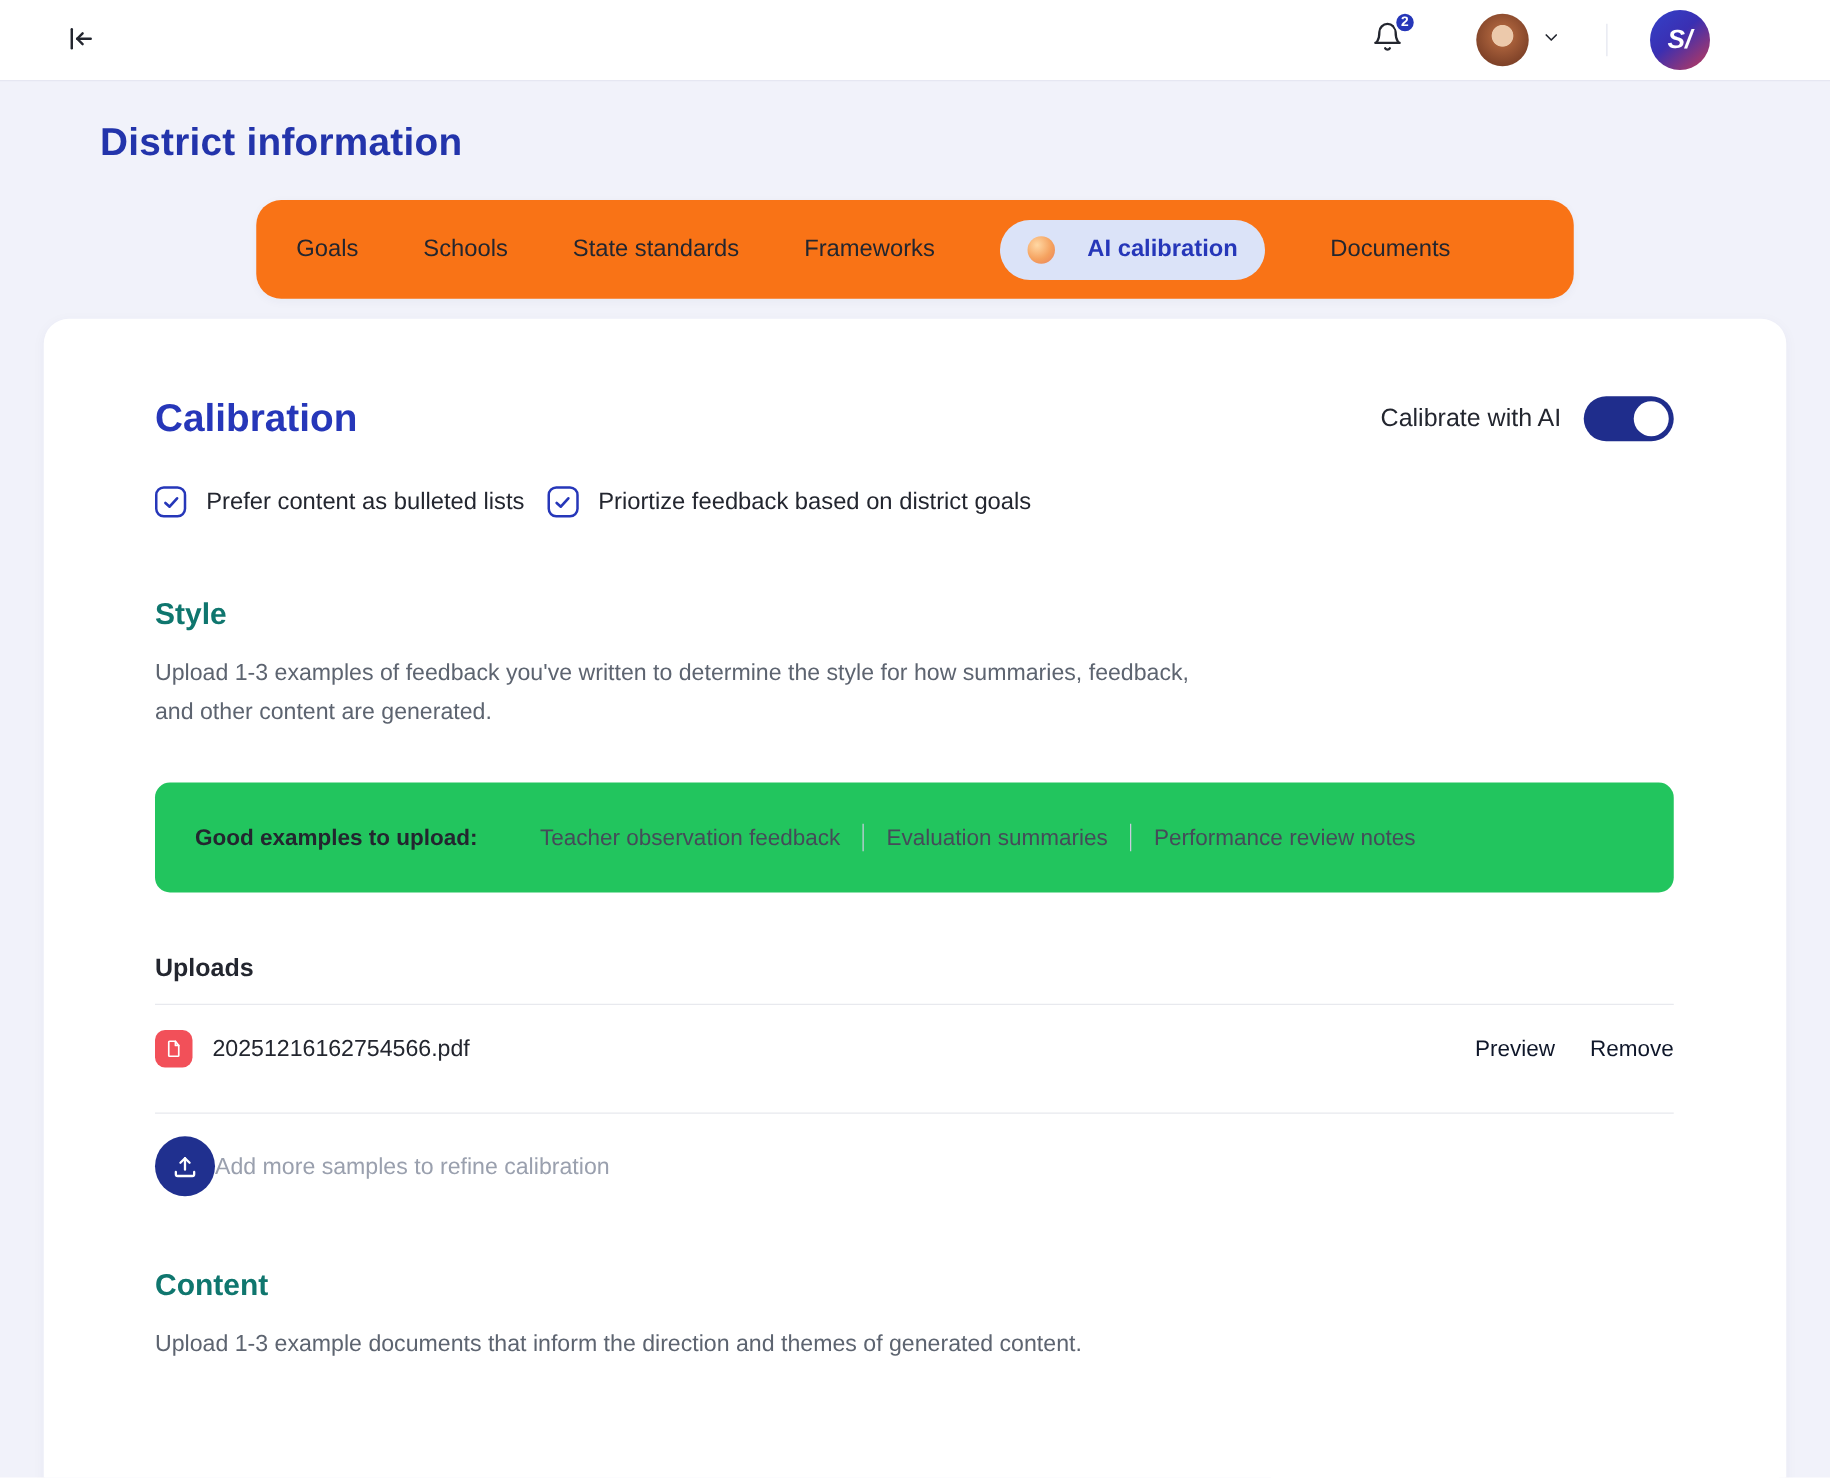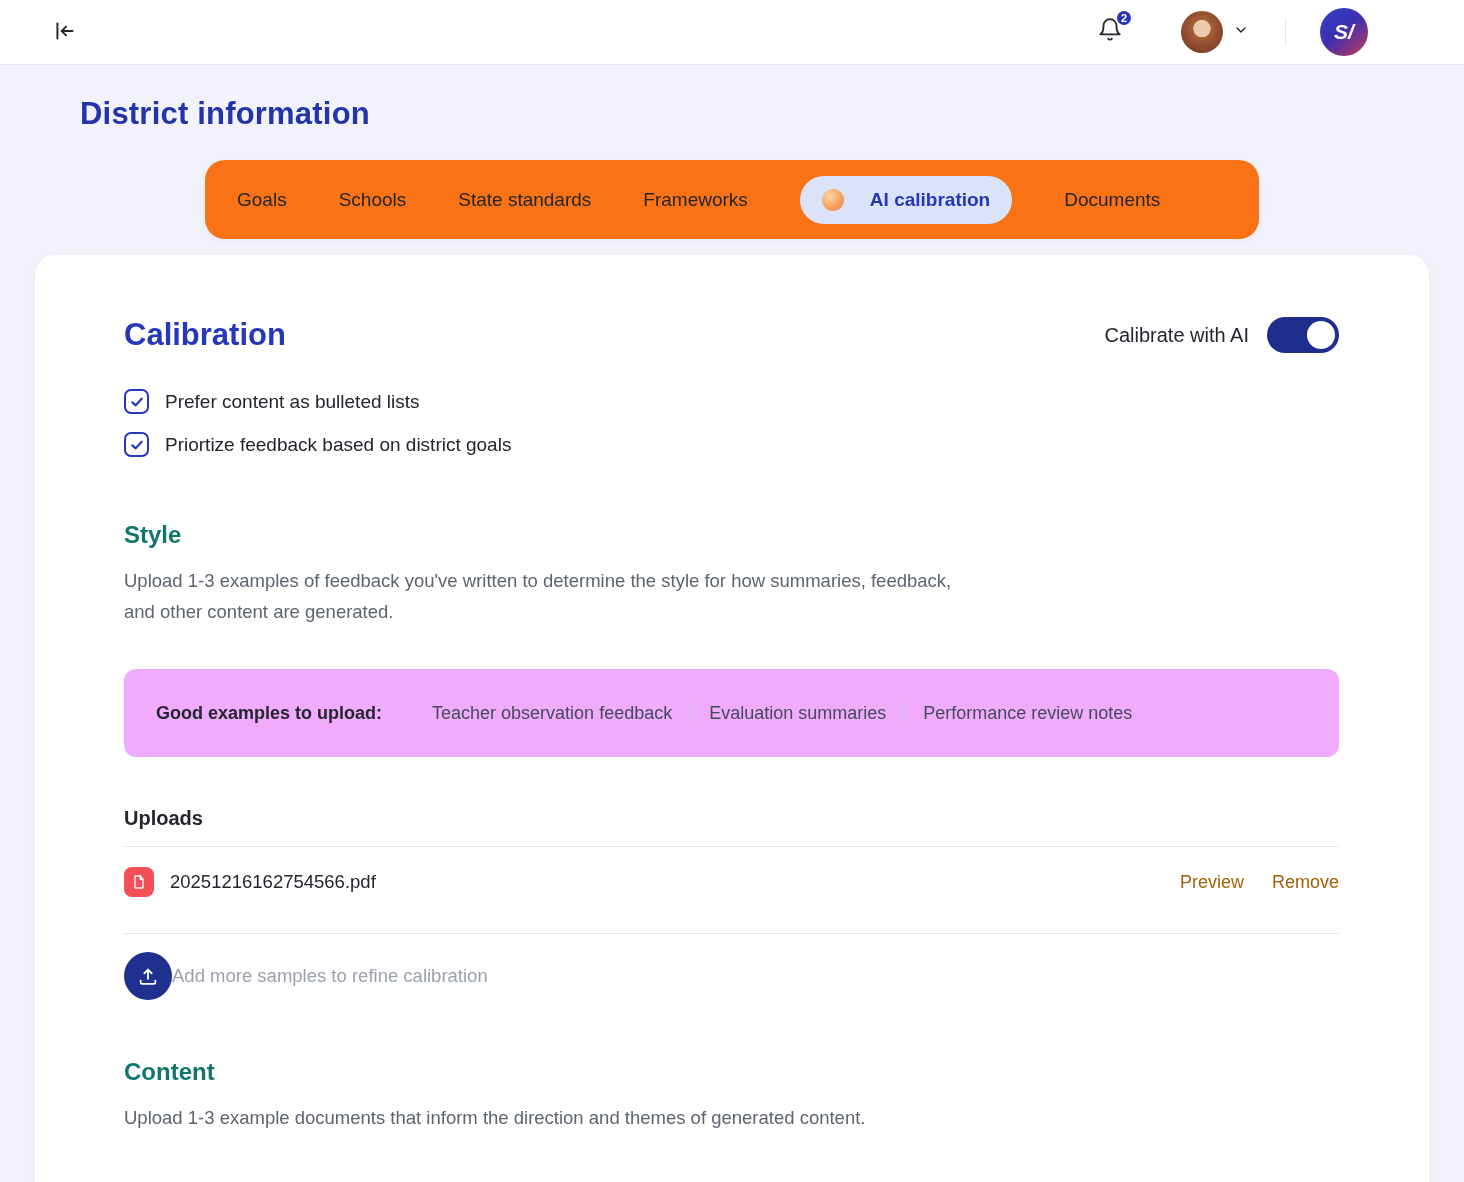--- a/index.html
+++ b/index.html
@@ -82,53 +82,53 @@
   .toggle {
     width:72px; height:36px; border-radius:18px; background:#1f2d8c;
     position:relative; cursor:pointer;
   }
   .toggle .knob {
     position:absolute; right:4px; top:4px;
     width:28px; height:28px; border-radius:50%; background:#fff;
   }
 
   
-  .checks { margin-top:36px; display:flex; flex-direction:column; gap:18px; }
+  .checks { margin-top:36px; display:flex; flex-direction:row; gap:18px; }
   .check-row { display:flex; align-items:center; gap:16px; cursor:pointer; }
   .checkbox {
     width:25px; height:25px; border:2px solid #2637b9; border-radius:7px;
     background:#fff; display:flex; align-items:center; justify-content:center;
     flex:0 0 auto;
   }
   .checkbox svg { width:16px; height:16px; }
   .check-label { font-size:19px; color:#23262f; }
 
   
   .sub-heading { color:#0f766e; font-size:24px; font-weight:700; margin-top:64px; }
   .desc { font-size:18.5px; color:#5d6470; line-height:31px; margin-top:16px; max-width:830px; }
 
   .examples-strip {
-    margin-top:42px; height:88px; background:#f0abfc; border-radius:12px;
+    margin-top:42px; height:88px; background:#22c55e; border-radius:12px;
     display:flex; align-items:center; padding:0 32px;
   }
   .ex-label { font-size:18px; font-weight:700; color:#23262f; margin-right:50px; }
   .ex-item { font-size:18px; color:#454b59; }
   .ex-sep { width:1px; height:22px; background:#c8cddd; margin:0 18px; }
 
   
   .uploads-heading { font-size:20px; font-weight:700; color:#23262f; margin-top:50px; }
   .hr { height:1px; background:#e8e9ee; margin-top:16px; }
   .file-row { display:flex; align-items:center; padding:20px 0; }
   .file-icon {
     width:30px; height:30px; border-radius:8px; background:#f25059;
     display:flex; align-items:center; justify-content:center; flex:0 0 auto;
   }
   .file-name { font-size:18.5px; color:#23262f; margin-left:16px; }
   .spacer { flex:1; }
-  .link { font-size:18px; color:#a16207; cursor:pointer; text-decoration:none; }
+  .link { font-size:18px; color:#0f172a; cursor:pointer; text-decoration:none; }
   .link + .link { margin-left:28px; }
 
   .add-row { display:flex; align-items:center; margin-top:18px; cursor:pointer; }
   .upload-circle {
     width:48px; height:48px; border-radius:50%; background:#20308f;
     display:flex; align-items:center; justify-content:center; flex:0 0 auto;
   }
   .add-text { font-size:18.5px; color:#9aa0ae; }
 
   .content-heading { margin-top:58px; }

